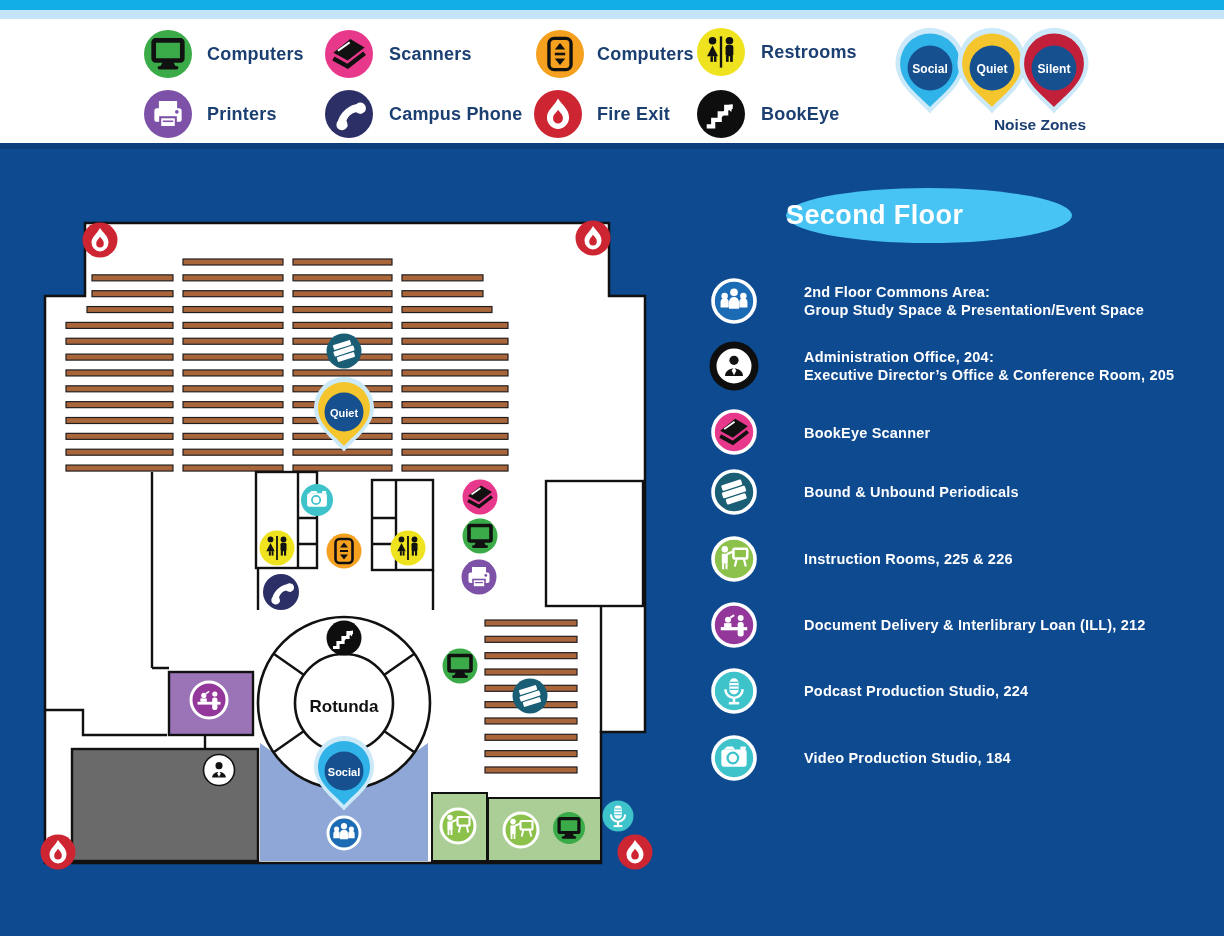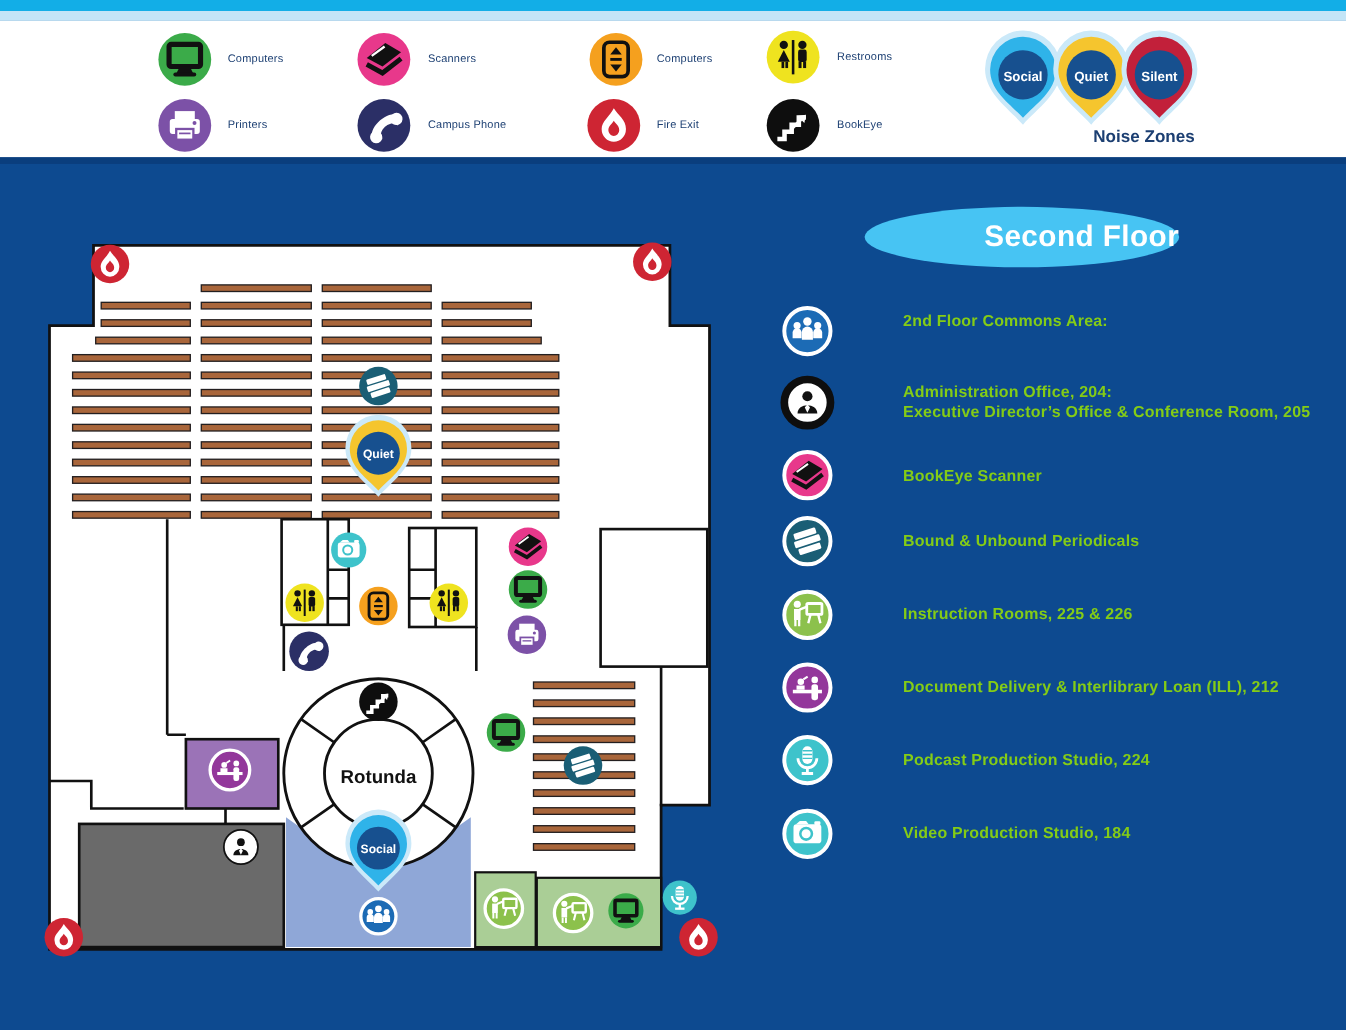--- a/index.html
+++ b/index.html
@@ -4,30 +4,30 @@
 <style>
   html,body{margin:0;padding:0;background:#0D4A90;}
   .stage{position:relative;width:1224px;height:936px;overflow:hidden;
          font-family:"Liberation Sans",sans-serif;background:#0D4A90;}
   .abs{position:absolute;}
   
   .band-top{left:0;top:0;width:1224px;height:10px;background:#12AEE7;}
   .band-sub{left:0;top:10px;width:1224px;height:9px;background:#C3E5F7;}
   .band-white{left:0;top:19px;width:1224px;height:124px;background:#ffffff;}
   .band-div{left:0;top:143px;width:1224px;height:6px;background:#0A3E7D;}
-  .lg-label{position:absolute;color:#1C3F72;font-weight:400;font-size:10px;
+  .lg-label{position:absolute;color:#1C3F72;font-weight:700;font-size:18px;
             letter-spacing:.2px;white-space:nowrap;transform:translateY(-50%);text-align:center;}
   .nz-title{position:absolute;color:#1C3F72;font-weight:700;font-size:15.5px;
             transform:translate(-50%,-50%);white-space:nowrap;margin-left:48px;}
   
   .floor-badge{left:786px;top:188px;width:286px;height:55px;background:#47C4F3;
-               border-radius:50%;display:flex;align-items:center;justify-content:flex-end;}
+               border-radius:50%;display:flex;align-items:center;justify-content:flex-start;}
   .floor-badge span{color:#fff;font-weight:700;font-size:27px;letter-spacing:.4px;}
   
-  .key-text{position:absolute;left:821px;color:#84cc16;font-weight:700;font-size:14.5px;
+  .key-text{position:absolute;left:804px;color:#ffffff;font-weight:700;font-size:14.5px;
             line-height:18px;white-space:nowrap;letter-spacing:.2px;}
   svg text{font-family:"Liberation Sans",sans-serif;}
 </style>
 </head>
 <body>
 
 <svg width="0" height="0" style="position:absolute" aria-hidden="true">
   <defs>
     <g id="i-monitor">
       <rect x="-11" y="-10.5" width="22" height="15.5" rx="1.5" fill="none" stroke="#111" stroke-width="3.6"></rect>
@@ -448,20 +448,21 @@
         <use href="#i-mic" transform="scale(1.15)"></use>
       </g>
     <g transform="translate(28,485)">
         <circle r="21" fill="#3EC3CB" stroke="#fff" stroke-width="3.6"></circle>
         <use href="#i-camera" transform="scale(1.15)"></use>
       </g>
   </svg>
 
   <div class="key-text" style="top:283px">
     <div>2nd Floor Commons Area:</div>
+      <div>Group Study Space &amp; Presentation/Event Space</div>
   </div>
   <div class="key-text" style="top:348px">
     <div>Administration Office, 204:</div>
       <div>Executive Director’s Office &amp; Conference Room, 205</div>
   </div>
   <div class="key-text" style="top:424px">
     <div>BookEye Scanner</div>
   </div>
   <div class="key-text" style="top:483px">
     <div>Bound &amp; Unbound Periodicals</div>

